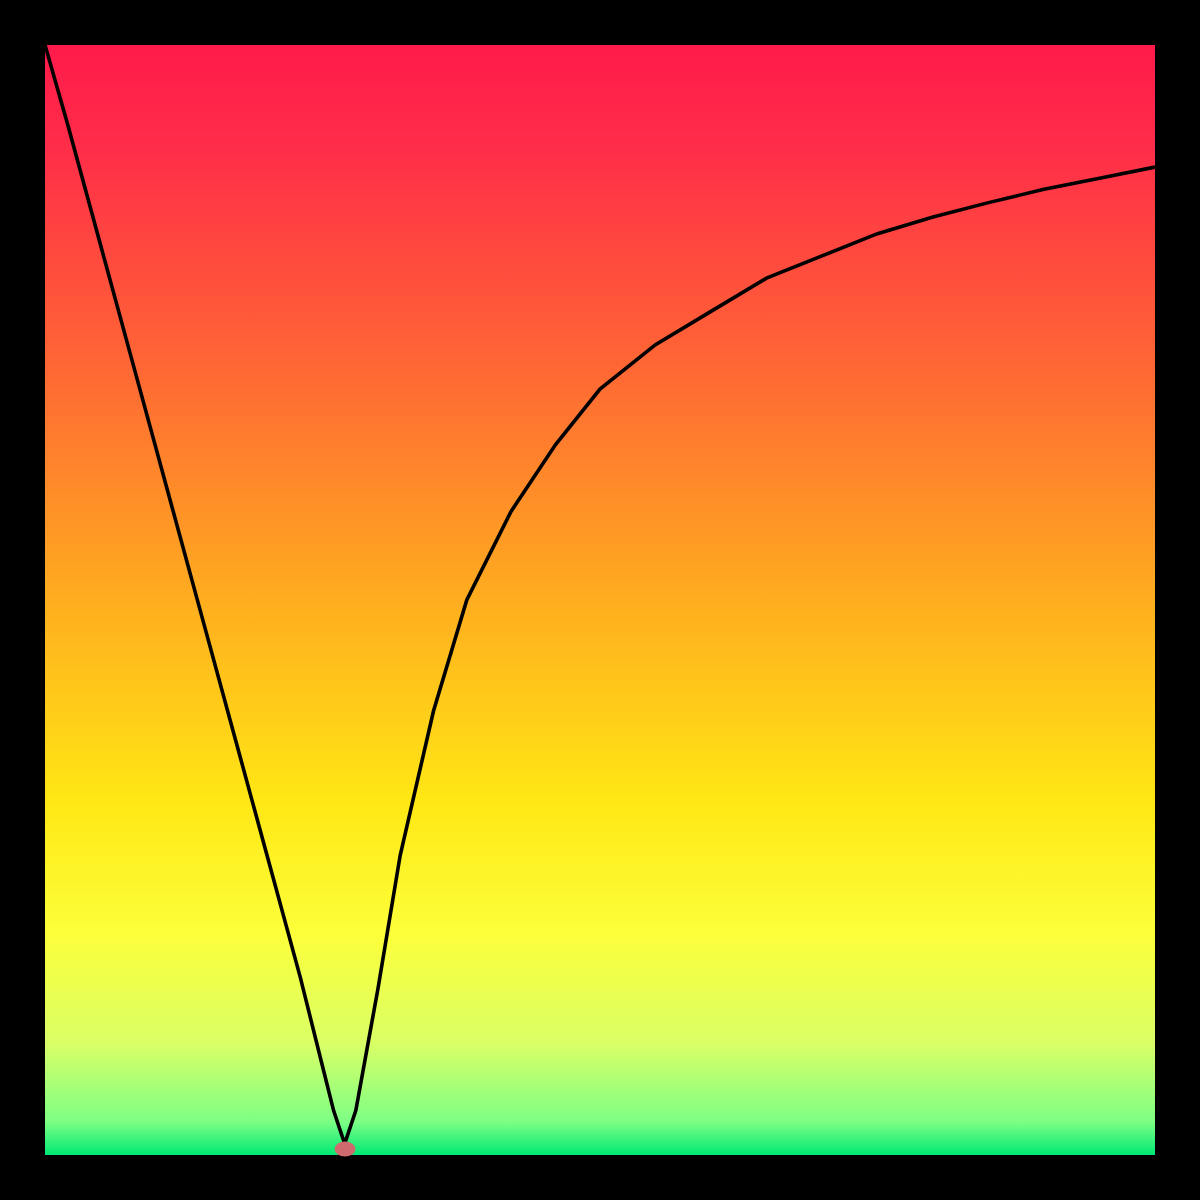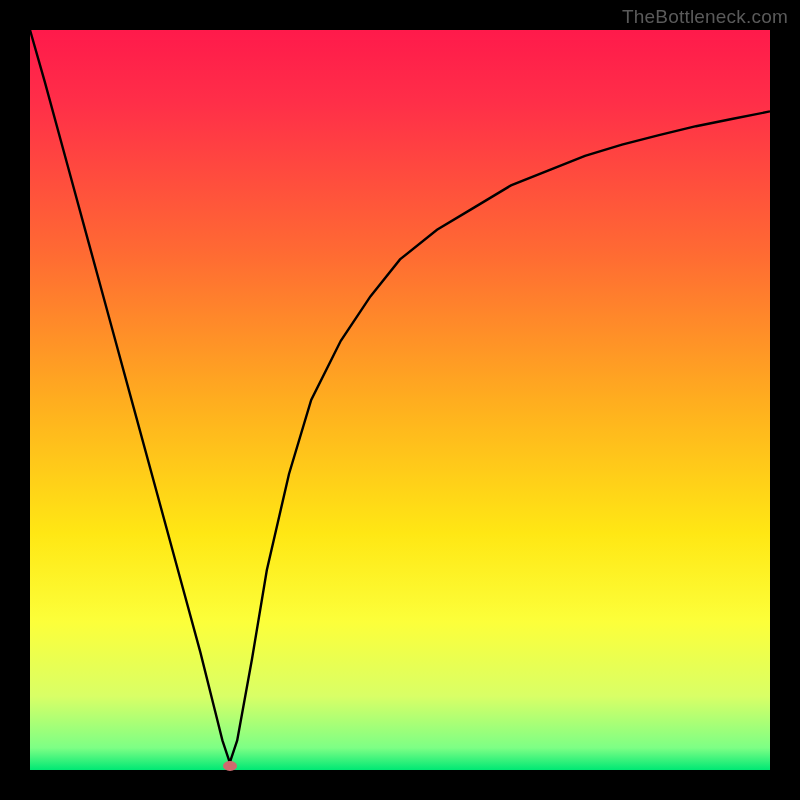--- a/index.html
+++ b/index.html
@@ -77,15 +77,14 @@
     </svg>
 
     <svg class="curve-layer" viewBox="0 0 740 740" preserveAspectRatio="none">
       <path id="curve-path" d="M 0.00 0.00 L 14.80 51.80 L 37.00 133.20 L 59.20 214.60 L 81.40 296.00 L 103.60 377.40 L 125.80 458.80 L 148.00 540.20 L 170.20 621.60 L 185.00 680.80 L 192.40 710.40 L 199.80 732.60 L 207.20 710.40 L 222.00 629.00 L 236.80 540.20 L 259.00 444.00 L 281.20 370.00 L 310.80 310.80 L 340.40 266.40 L 370.00 229.40 L 407.00 199.80 L 444.00 177.60 L 481.00 155.40 L 518.00 140.60 L 555.00 125.80 L 592.00 114.70 L 629.00 105.08 L 666.00 96.20 L 703.00 88.80 L 740.00 81.40" fill="none" stroke="#000000" stroke-width="2.4"></path>
     </svg>
 
     <div id="min-dot" class="minimum-dot" style="left: 199.8px; top: 736.3px; background: rgb(207, 106, 110);"></div>
 
   </div>
 
-  <div class="watermark">TheBottleneck.com</div>
 
 </div>
 
 </body></html>

